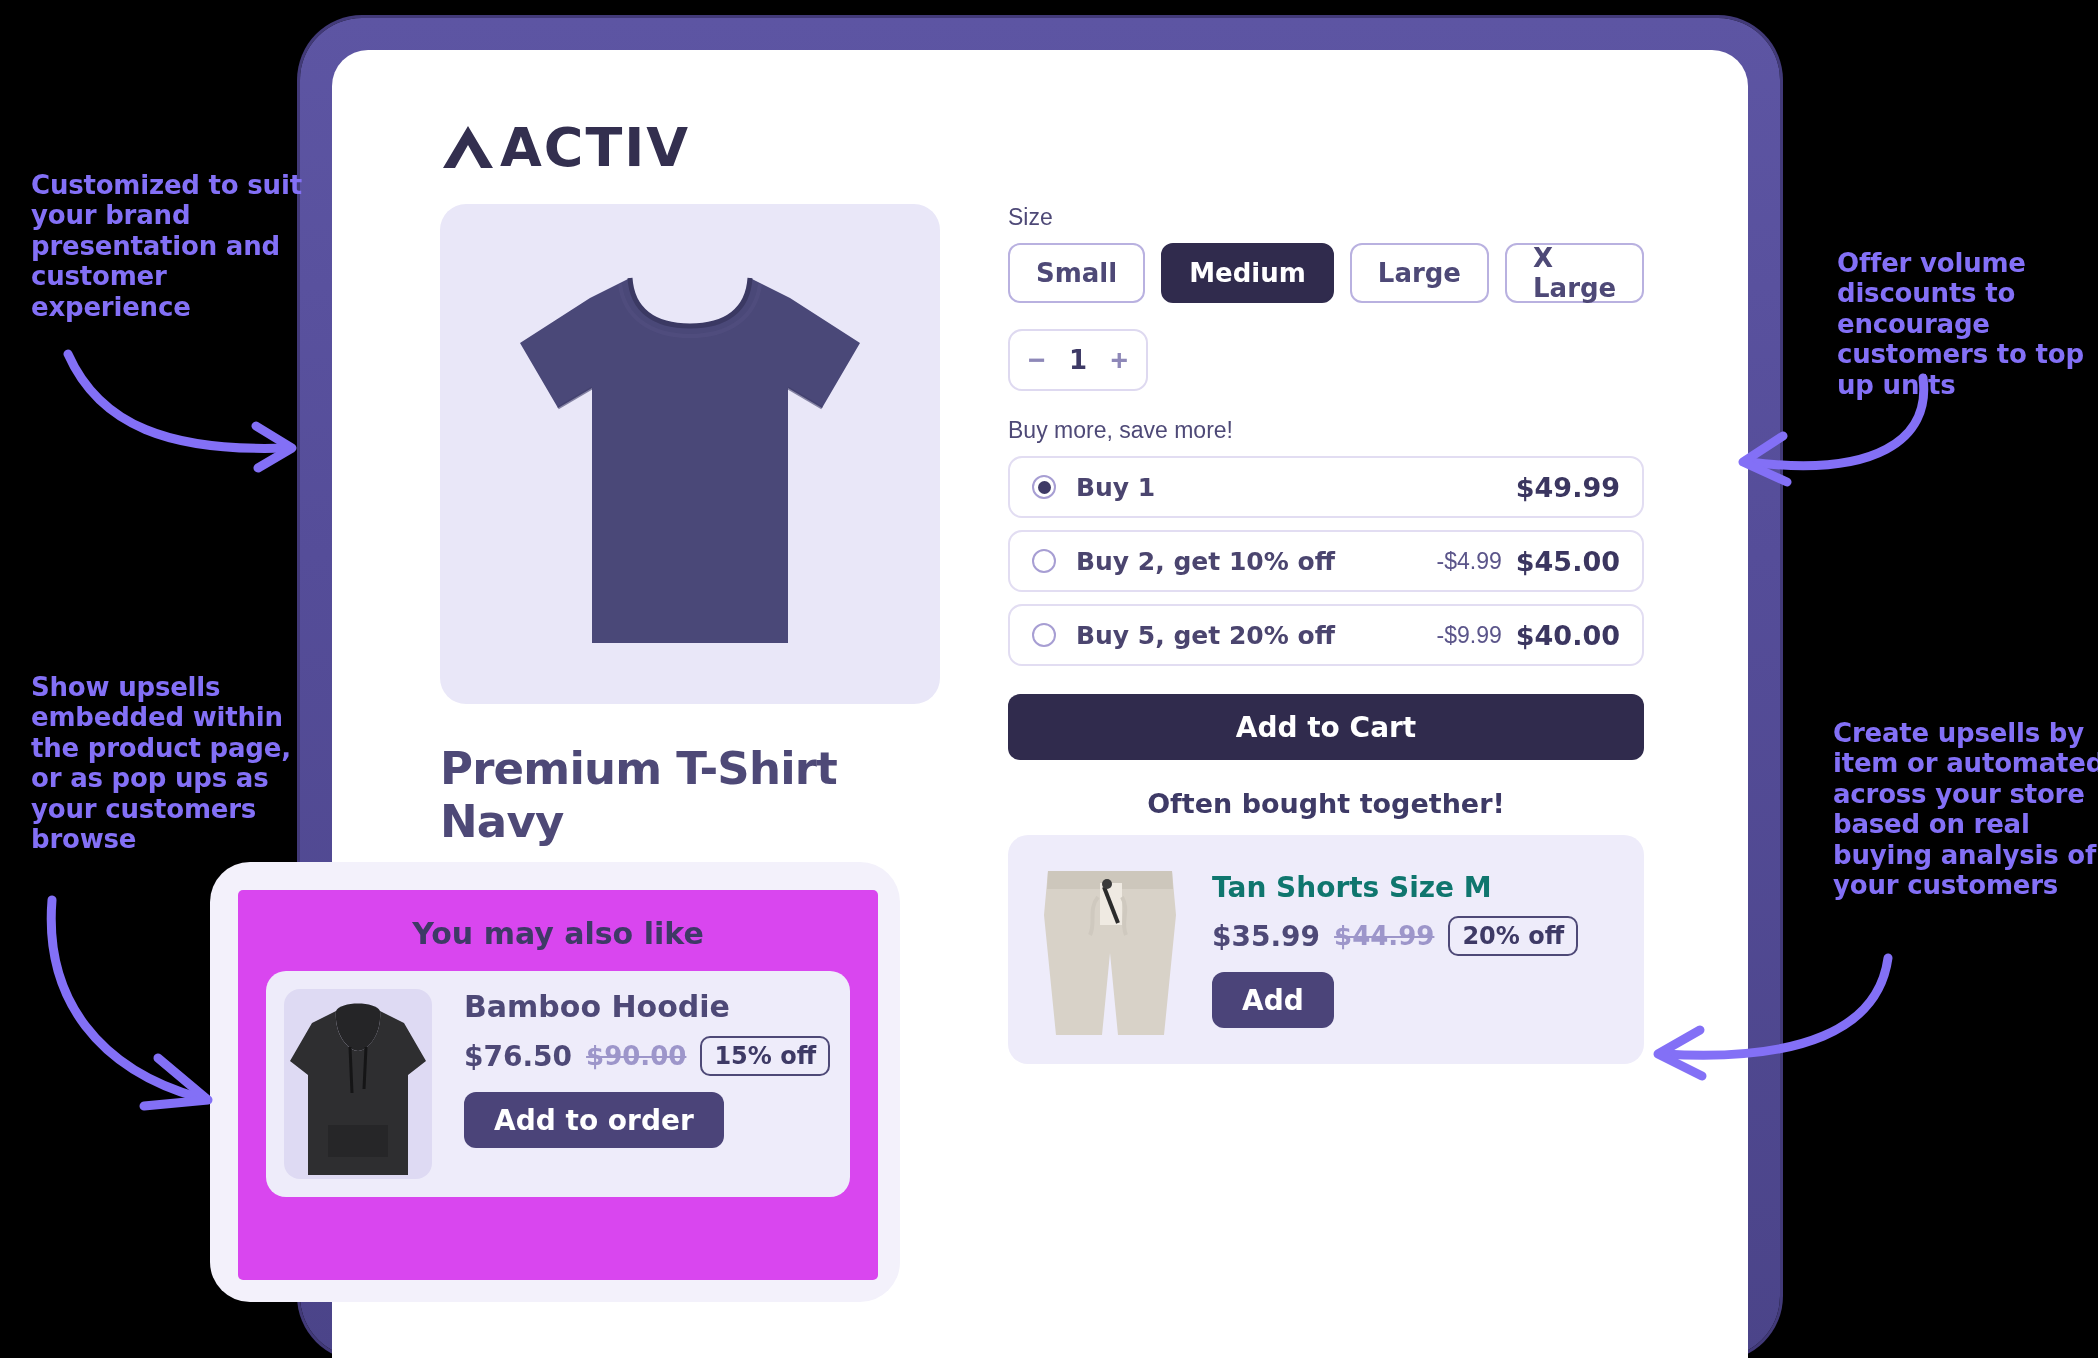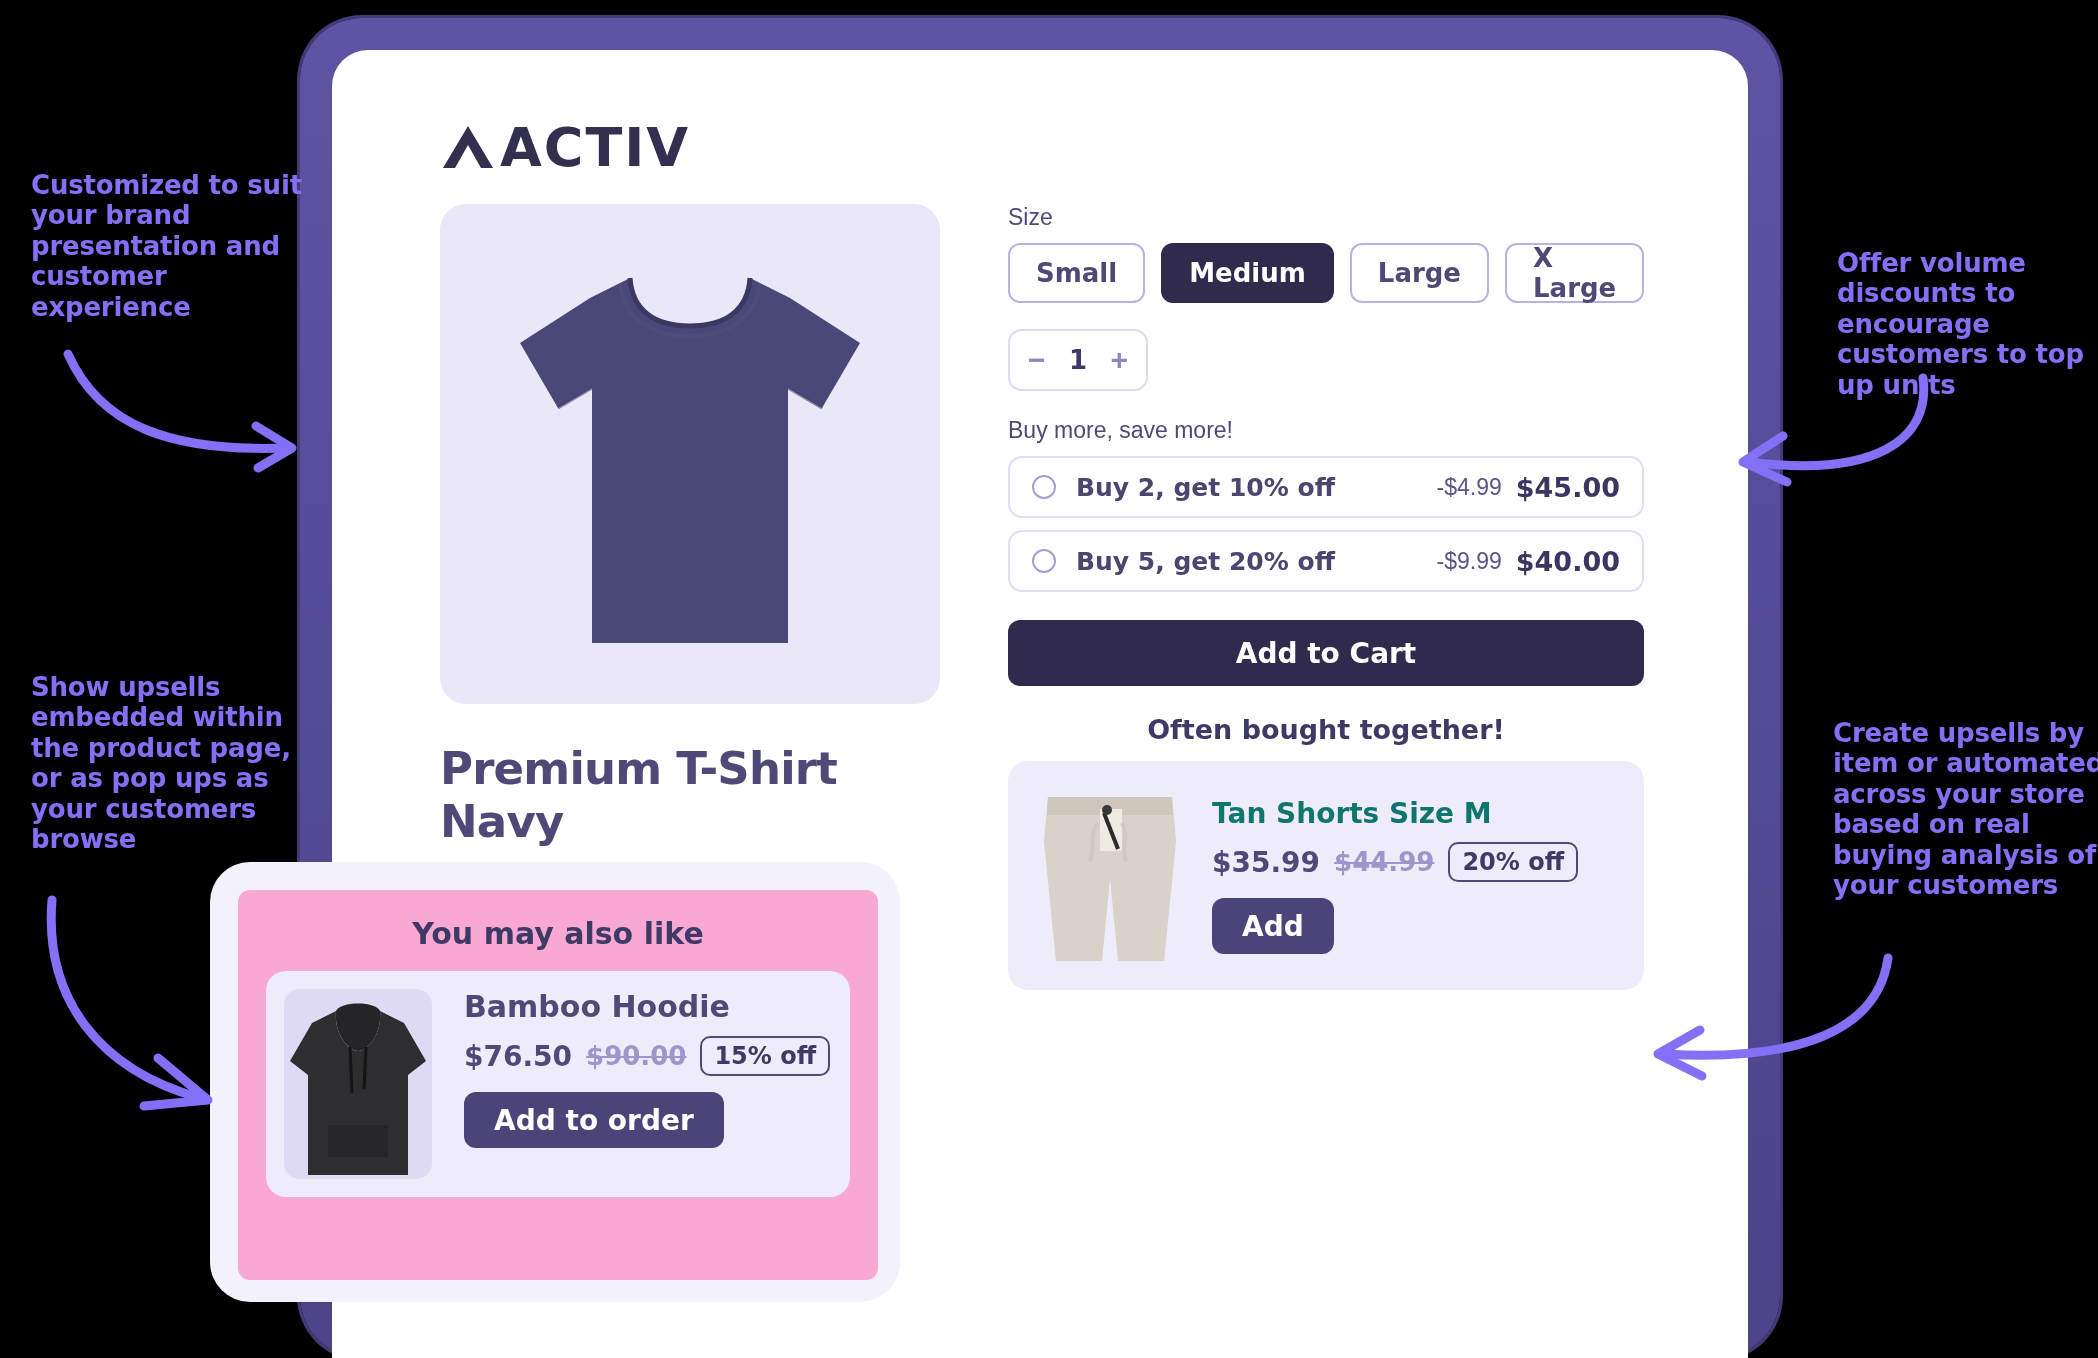--- a/index.html
+++ b/index.html
@@ -185,22 +185,22 @@
     position: absolute;
     left: 210px; top: 862px;
     width: 690px; height: 440px;
     background: #f3f1fb;
     border-radius: 40px;
   }
   .popup {
     position: absolute;
     left: 238px; top: 890px;
     width: 640px; height: 390px;
-    background: #f9a8d4;
-    border-radius: 12px;
+    background: #d946ef;
+    border-radius: 5px;
     padding: 26px 28px;
   }
   .popup-title {
     text-align: center;
     font-family: "DejaVu Sans", sans-serif;
     font-weight: 800; font-size: 30px; color: #3e3a66;
   }
   .popup-card {
     margin-top: 20px; background: #eeecfa; border-radius: 20px;
     padding: 18px; display: flex; gap: 32px;
@@ -256,20 +256,26 @@
         <div class="qty-wrap">
           <div class="qty">
             <span class="sym">−</span>
             <span class="val">1</span>
             <span class="sym">+</span>
           </div>
         </div>
 
         <div class="field-label tiers-label">Buy more, save more!</div>
 
+        <div class="tier">
+          <span class="radio on"></span>
+          <span class="tier-name">Buy 1</span>
+          <span class="tier-save"></span>
+          <span class="tier-price">$49.99</span>
+        </div>
 
         <div class="tier">
           <span class="radio"></span>
           <span class="tier-name">Buy 2, get 10% off</span>
           <span class="tier-save">-$4.99</span>
           <span class="tier-price">$45.00</span>
         </div>
 
         <div class="tier">
           <span class="radio"></span>

